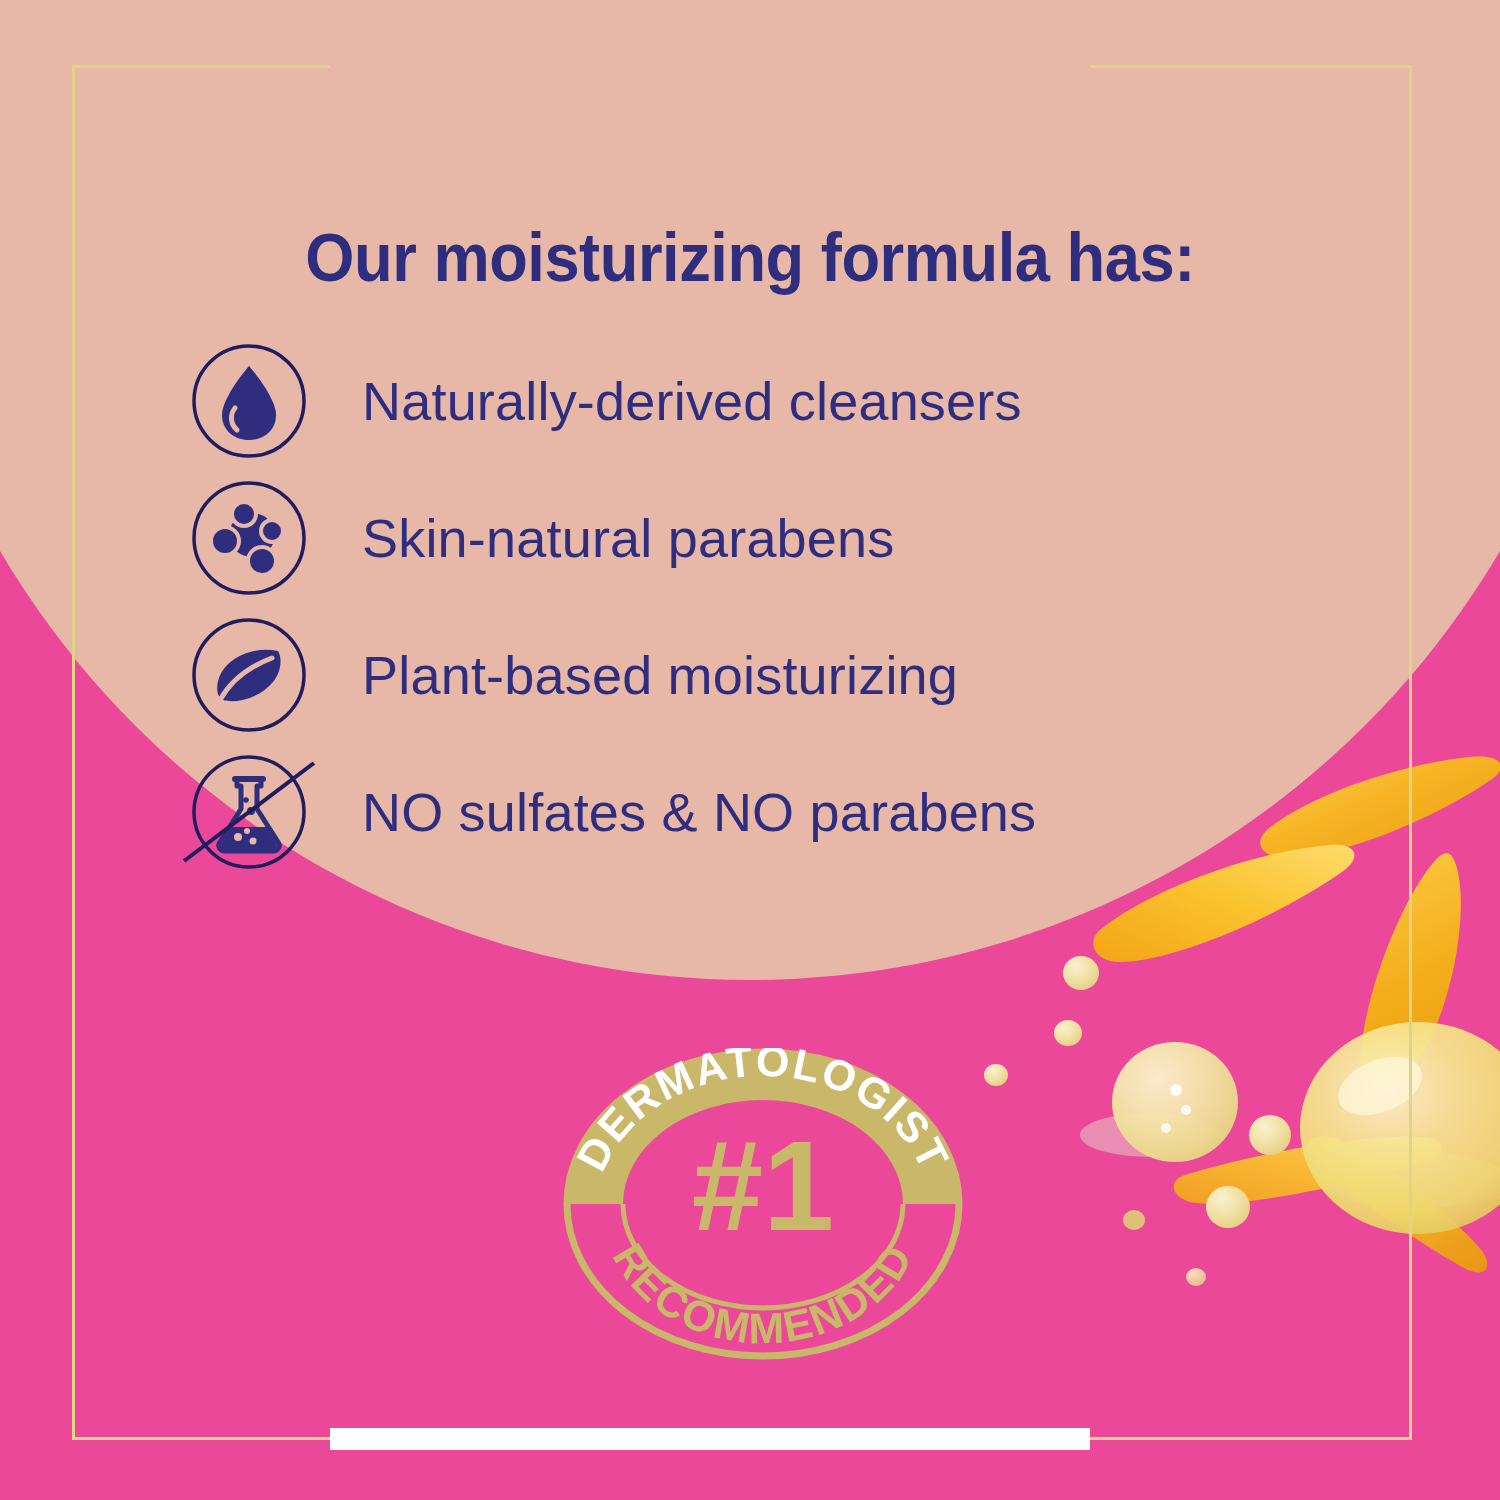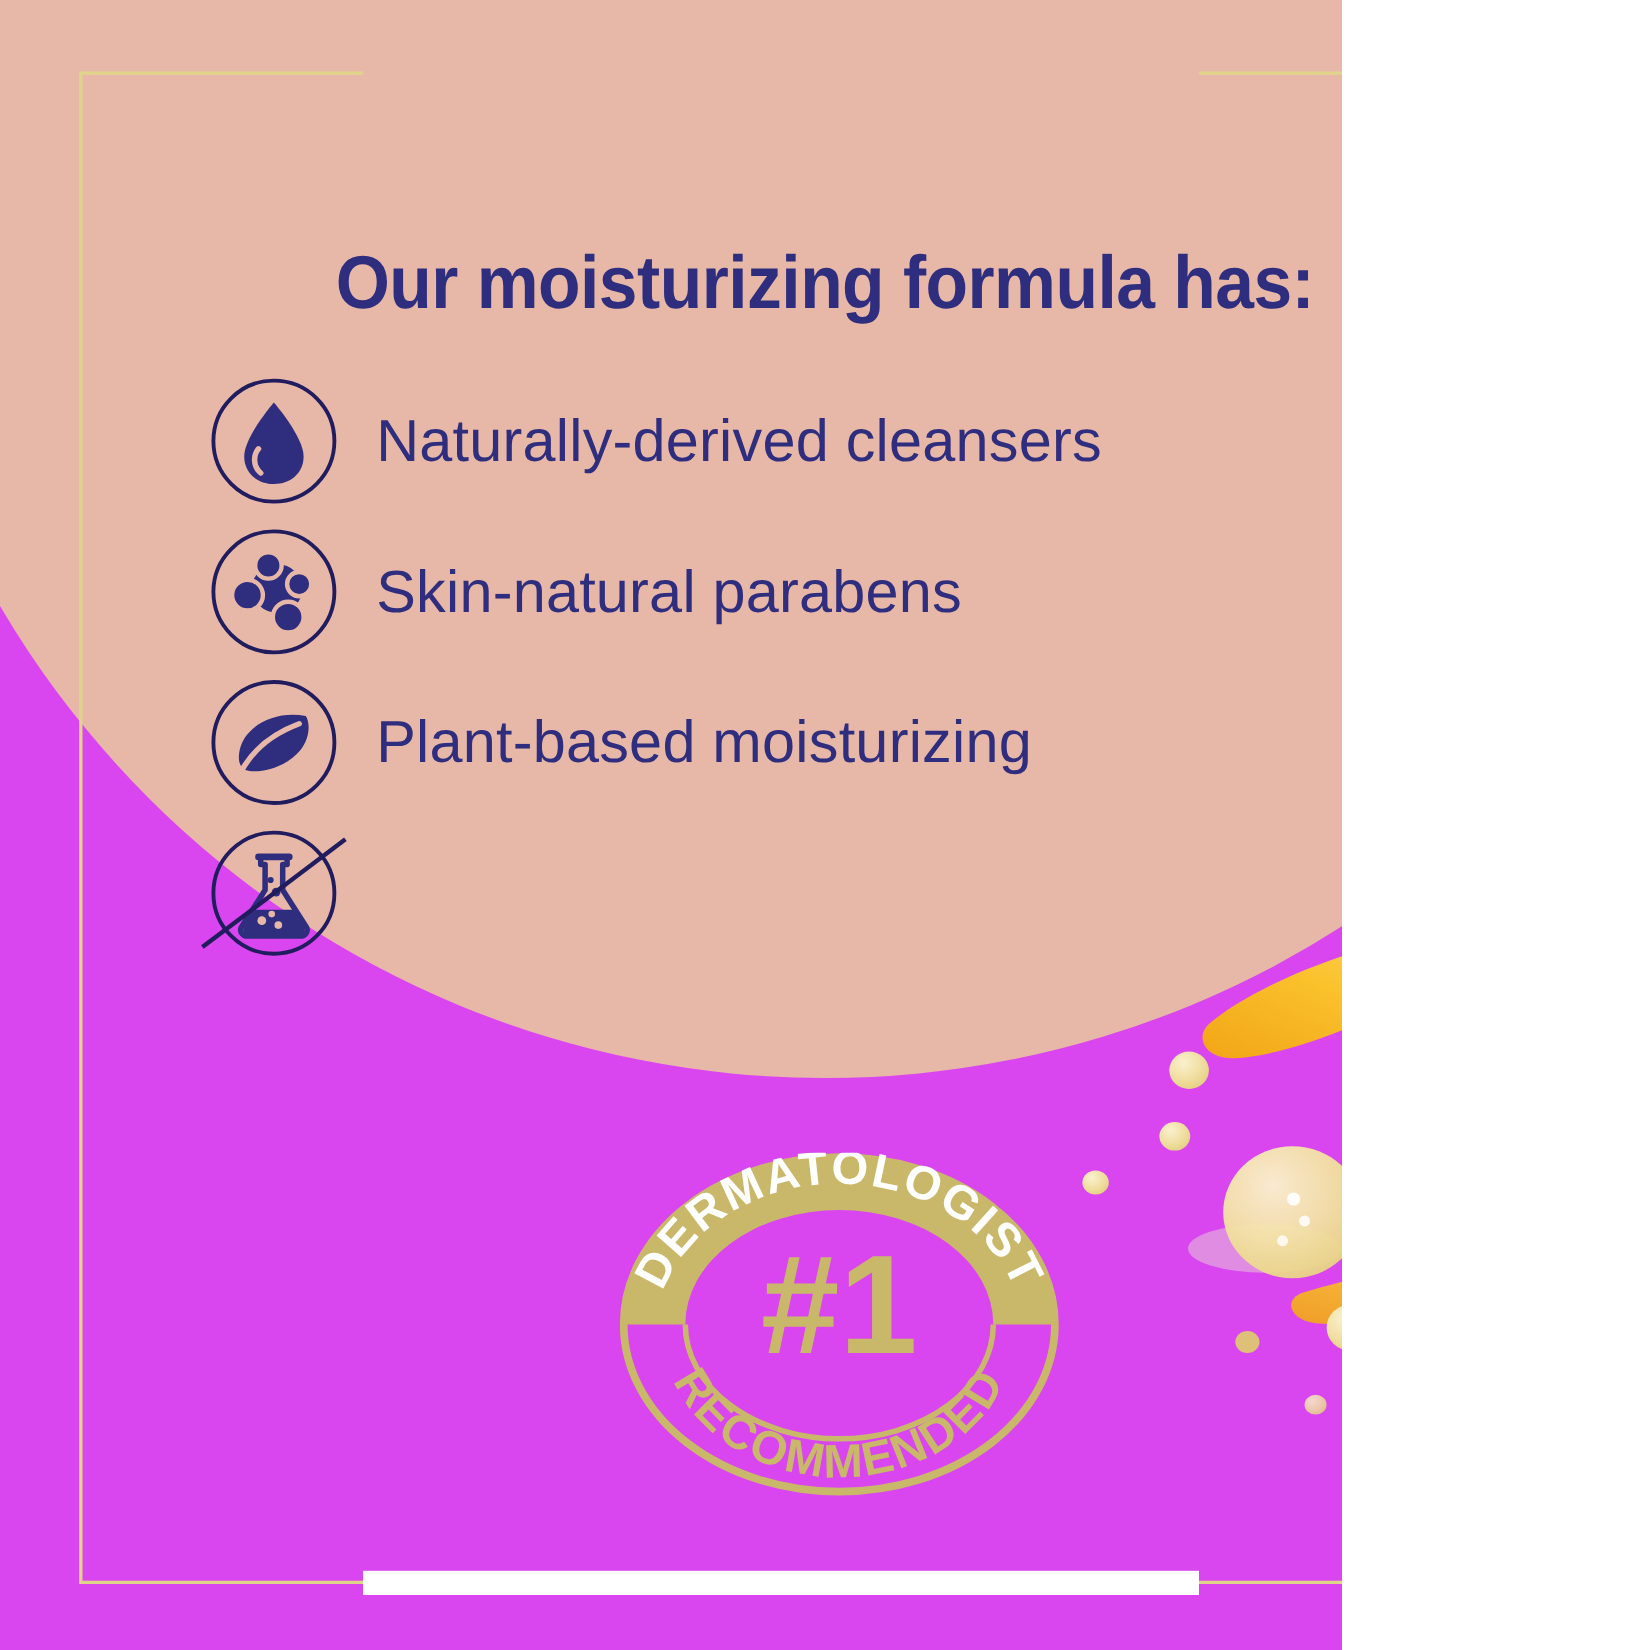--- a/index.html
+++ b/index.html
@@ -2,24 +2,24 @@
 <html><head>
 <meta charset="utf-8">
 <style>
   html, body {
     margin: 0;
     padding: 0;
     background: #ffffff;
   }
   #stage {
     position: relative;
-    width: 1220px;
+    width: 1500px;
     height: 1500px;
     overflow: hidden;
-    background: #d946ef;
+    background: #ec4899;
     font-family: "Liberation Sans", sans-serif;
   }
 
   
   .pink-panel {
     position: absolute;
     left: -120px;
     top: -760px;
     width: 1740px;
     height: 1740px;
@@ -84,21 +84,21 @@
     height: 137px;
   }
   .feature-icon {
     width: 118px;
     height: 118px;
     flex: 0 0 118px;
     position: relative;
   }
   .feature-icon svg { display: block; }
   .feature-label {
-    margin-left: 34px;
+    margin-left: 54px;
     color: #2f2d7e;
     font-size: 54px;
     font-weight: 400;
     letter-spacing: 0.2px;
     white-space: nowrap;
     font-family: "Liberation Sans", sans-serif;
   }
 
   
   .badge {
@@ -248,20 +248,21 @@
           <path d="M42 74 L76 74 L86 90 C88 93, 86 96, 83 96 L35 96 C32 96, 30 93, 32 90 Z" fill="#2F2D7E"></path>
           <circle cx="48" cy="84" r="4" fill="#E7B8A8"></circle>
           <circle cx="63" cy="88" r="3.5" fill="#E7B8A8"></circle>
           <circle cx="57" cy="78" r="3" fill="#E7B8A8"></circle>
           <circle cx="61" cy="58" r="4" fill="#2F2D7E"></circle>
           <circle cx="56" cy="47" r="2.8" fill="#2F2D7E"></circle>
 
           <line x1="-6" y1="108" x2="124" y2="10" stroke="#211C5E" stroke-width="4"></line>
         </svg>
       </span>
+      <span class="feature-label">NO sulfates &amp; NO parabens</span>
     </div>
 
   </div>
 
   <div class="badge">
     <svg width="400" height="312" viewBox="0 0 400 312">
       <defs>
         <path id="arcTop" d="M 32 168 A 168 140 0 0 1 368 168"></path>
         <path id="arcBottom" d="M 40 162 A 160 133 0 0 0 360 162"></path>
       </defs>

